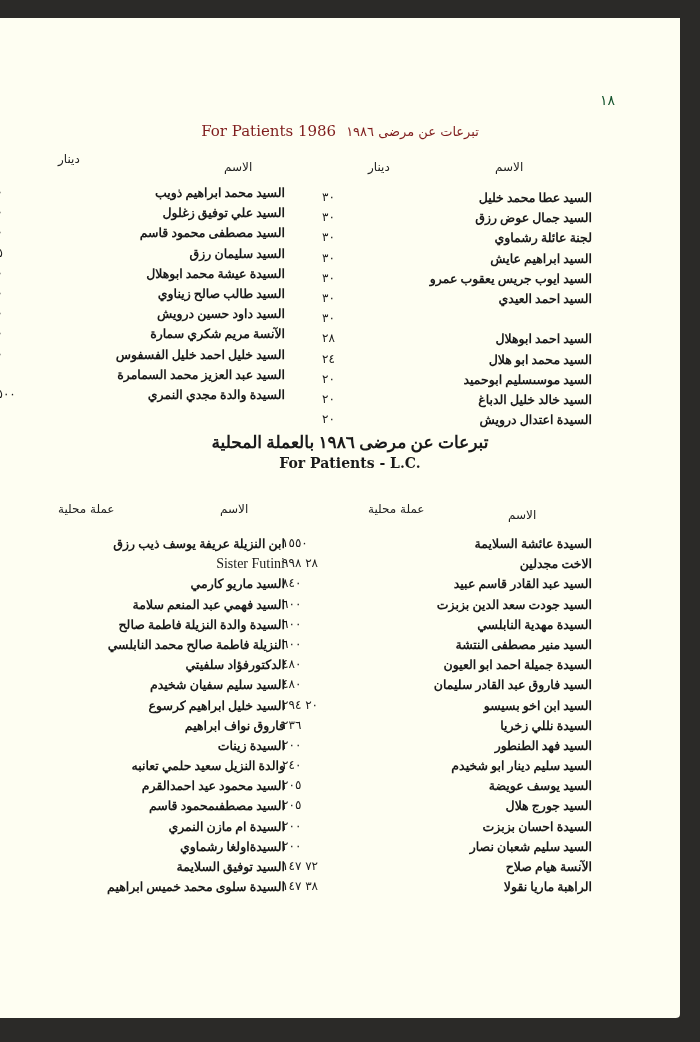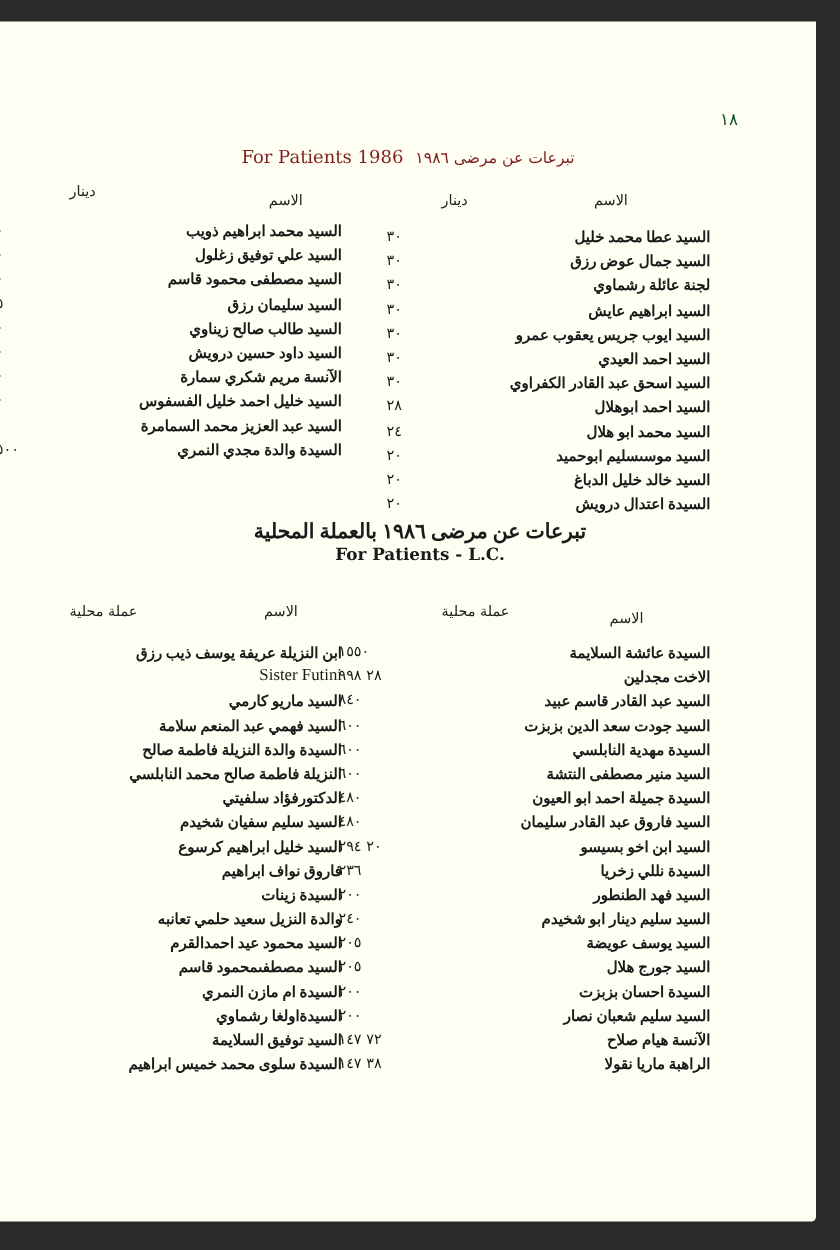--- a/index.html
+++ b/index.html
@@ -86,21 +86,20 @@
       </div>
     <div class="row">
         <span class="name">السيد ايوب جريس يعقوب عمرو</span>
         <span class="amt">٣٠</span>
       </div>
     <div class="row">
         <span class="name">السيد احمد العيدي</span>
         <span class="amt">٣٠</span>
       </div>
     <div class="row">
-        <span class="name">السيد اسحق عبد القادر الكفراوي</span>
         <span class="amt">٣٠</span>
       </div>
     <div class="row">
         <span class="name">السيد احمد ابوهلال</span>
         <span class="amt">٢٨</span>
       </div>
     <div class="row">
         <span class="name">السيد محمد ابو هلال</span>
         <span class="amt">٢٤</span>
       </div>
@@ -127,20 +126,24 @@
         <span class="name">السيد علي توفيق زغلول</span>
         <span class="amt">٢٠</span>
       </div>
     <div class="row">
         <span class="name">السيد مصطفى محمود قاسم</span>
         <span class="amt">٢٠</span>
       </div>
     <div class="row">
         <span class="name">السيد سليمان رزق</span>
         <span class="amt">١٥</span>
+      </div>
+    <div class="row">
+        <span class="name">السيدة عيشة محمد ابوهلال</span>
+        <span class="amt">١٠</span>
       </div>
     <div class="row">
         <span class="name">السيد طالب صالح زيناوي</span>
         <span class="amt">١٠</span>
       </div>
     <div class="row">
         <span class="name">السيد داود حسين درويش</span>
         <span class="amt">١٠</span>
       </div>
     <div class="row">

